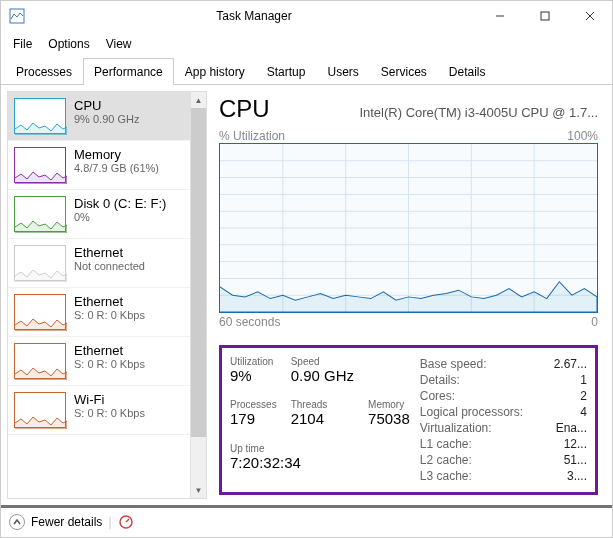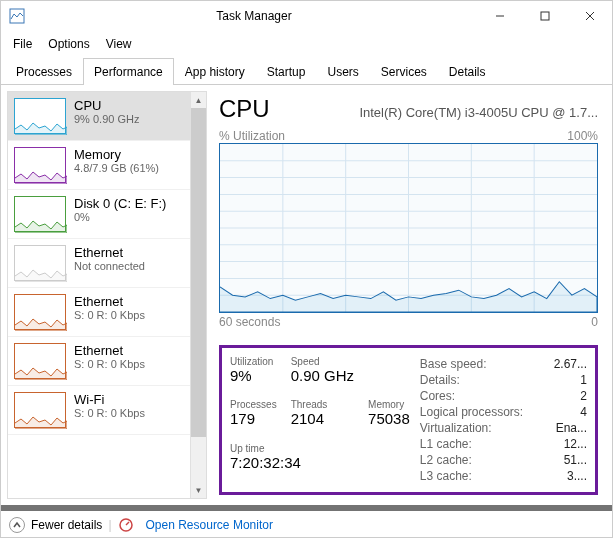--- a/index.html
+++ b/index.html
@@ -40,21 +40,21 @@
 .col1 { display: grid; grid-template-columns: auto auto auto; gap: 2px 14px; }
 .col1 .label { font-size: 10px; color: #666; }
 .col1 .value { font-size: 15px; }
 .col1 .full { grid-column: 1 / span 3; }
 
 .col2 { flex: 1; font-size: 12px; color: #555; }
 .col2 .row { display: flex; justify-content: space-between; padding: 1px 0; }
 .col2 .row span:first-child { color: #666; }
 .col2 .row span:last-child { color: #222; }
 
-.footer { display: flex; align-items: center; padding: 6px 8px; font-size: 12px; border-top: 6px solid #737373; }
+.footer { display: flex; align-items: center; padding: 6px 8px; font-size: 12px; border-top: 3px solid #737373; }
 .footer .link { color: #0066cc; margin-left: 8px; }
 .footer .sep { color: #ccc; margin: 0 6px; }
 
 .scrollbar-track { position: absolute; right: 0; top: 0; bottom: 0; width: 16px; background: #f0f0f0; border-left: 1px solid #e0e0e0; display:flex; flex-direction:column; }
 .scrollbar-arrow { height: 16px; display:flex; align-items:center; justify-content:center; font-size:8px; color:#666;}
 .scrollbar-thumb { flex:1; margin: 0; }
 .scrollbar-thumb-inner { background:#ccc; height: 88%; }
 </style>
 </head>
 <body>
@@ -287,14 +287,13 @@
       </svg>
   </span>
   <span>Fewer details</span>
   <span class="sep">|</span>
   <span style="display:inline-flex;width:16px;height:16px;margin-right:4px;">
     <svg width="16" height="16">
         <circle cx="8" cy="8" r="6" fill="none" stroke="#c44" stroke-width="1.5"></circle>
         <line x1="8" y1="8" x2="11" y2="5" stroke="#c44" stroke-width="1.5"></line>
       </svg>
   </span>
-  <span class="link">Open Resource Monitor</span>
 </div>
 
 </body></html>

